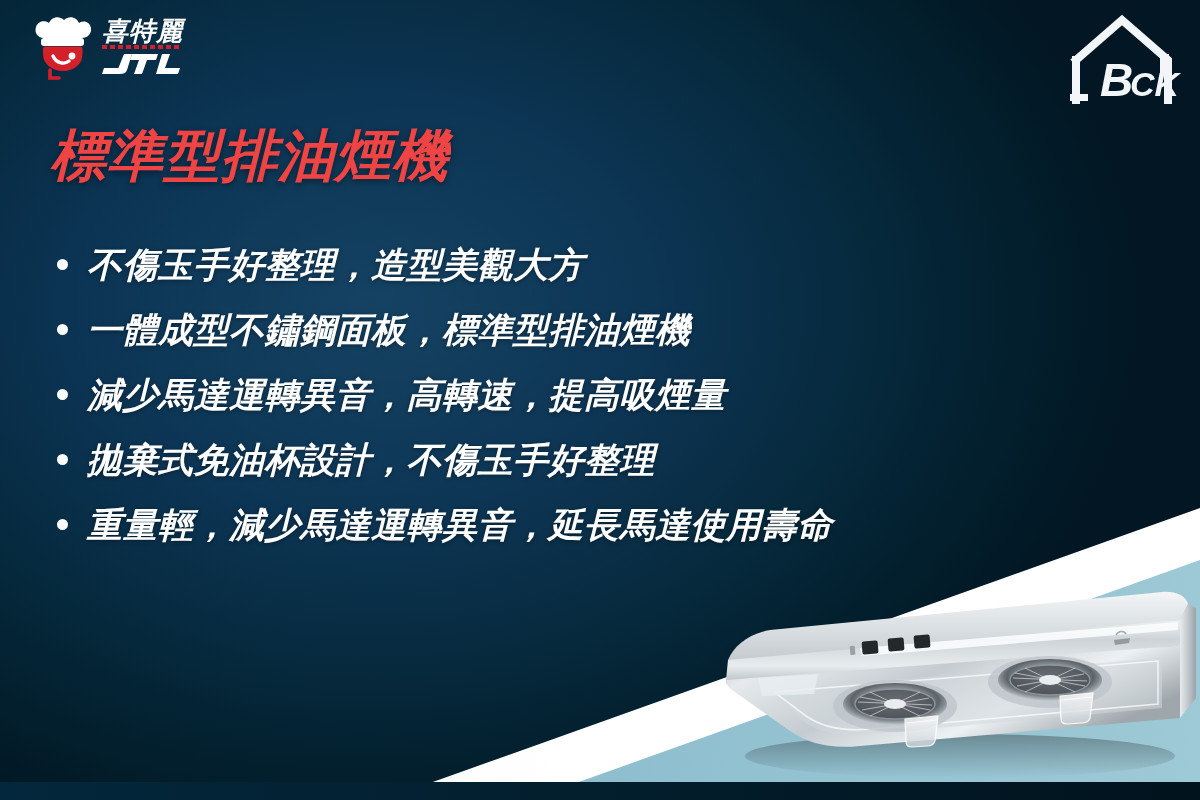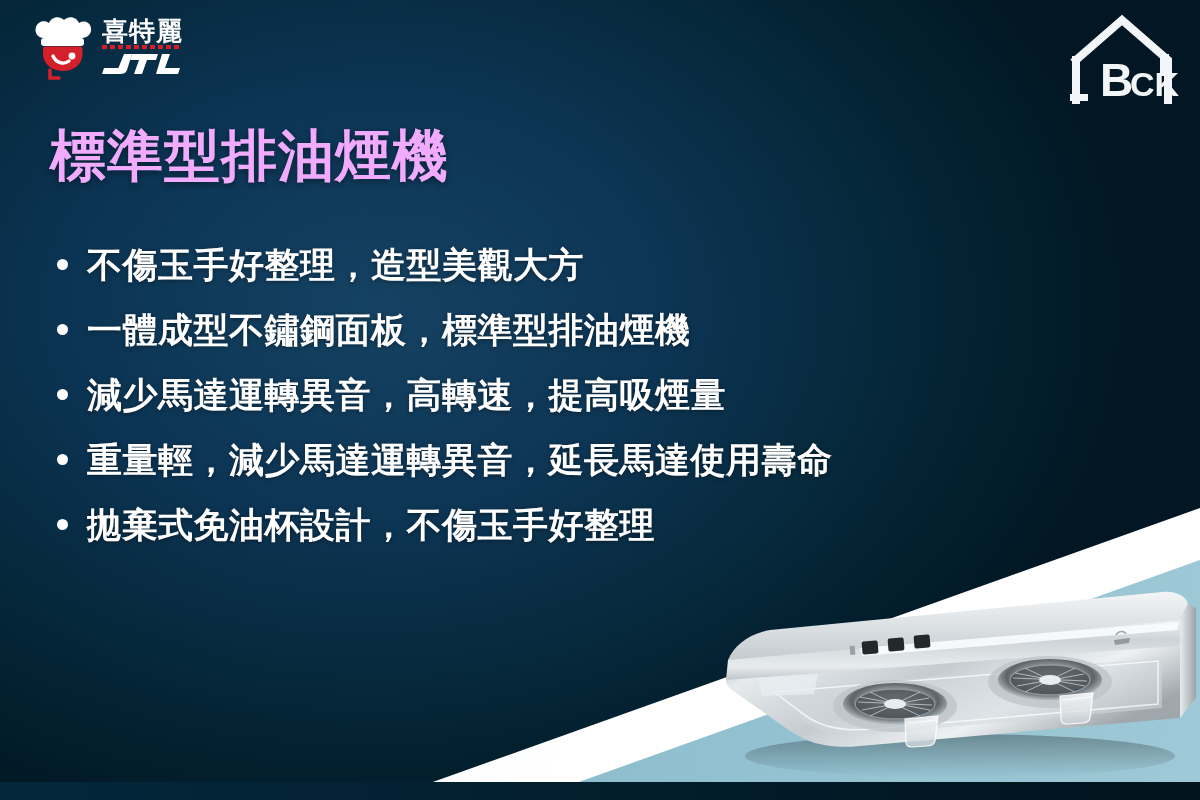--- a/index.html
+++ b/index.html
@@ -7,20 +7,21 @@
     padding: 0;
     background: #000;
   }
   #slide {
     position: relative;
     width: 1200px;
     height: 800px;
     overflow: hidden;
     font-family: "Liberation Sans", "DejaVu Sans", sans-serif;
     background: #021a2b;
+    font-style: italic;
   }
   
   .bg-base {
     position: absolute;
     inset: 0;
     background:
       radial-gradient(ellipse 780px 560px at 30% 38%, #0b3a5c 0%, #073050 38%, #042739 68%, #021723 100%),
       linear-gradient(110deg, #04293f 0%, #032739 45%, #021420 100%);
   }
   .bg-vignette {
@@ -72,21 +73,21 @@
   }
   .logo-bck svg { display: block; }
 
   
   .title {
     position: absolute;
     left: 50px;
     top: 124px;
     font-size: 56px;
     font-weight: bold;
-    color: #f0abfc;
+    color: #ef4444;
     letter-spacing: 1px;
     line-height: 1.15;
     white-space: nowrap;
     text-shadow: 0 2px 6px rgba(0,0,0,0.45);
   }
 
   
   .bullets {
     position: absolute;
     left: 52px;
@@ -203,25 +204,25 @@
     <div class="bullet-row">
       <span class="bullet-dot"></span>
       <span class="bullet-text">一體成型不鏽鋼面板，標準型排油煙機</span>
     </div>
     <div class="bullet-row">
       <span class="bullet-dot"></span>
       <span class="bullet-text">減少馬達運轉異音，高轉速，提高吸煙量</span>
     </div>
     <div class="bullet-row">
       <span class="bullet-dot"></span>
+      <span class="bullet-text">拋棄式免油杯設計，不傷玉手好整理</span>
+    </div>
+    <div class="bullet-row">
+      <span class="bullet-dot"></span>
       <span class="bullet-text">重量輕，減少馬達運轉異音，延長馬達使用壽命</span>
-    </div>
-    <div class="bullet-row">
-      <span class="bullet-dot"></span>
-      <span class="bullet-text">拋棄式免油杯設計，不傷玉手好整理</span>
     </div>
   </div>
 
   <div class="product">
     <svg width="490" height="200" viewBox="0 0 490 200" xmlns="http://www.w3.org/2000/svg" aria-hidden="true">
       <defs>
         <linearGradient id="topface" x1="0" y1="0" x2="0" y2="1">
           <stop offset="0%" stop-color="#f3f5f6"></stop>
           <stop offset="45%" stop-color="#d9dee1"></stop>
           <stop offset="100%" stop-color="#b9c0c5"></stop>

